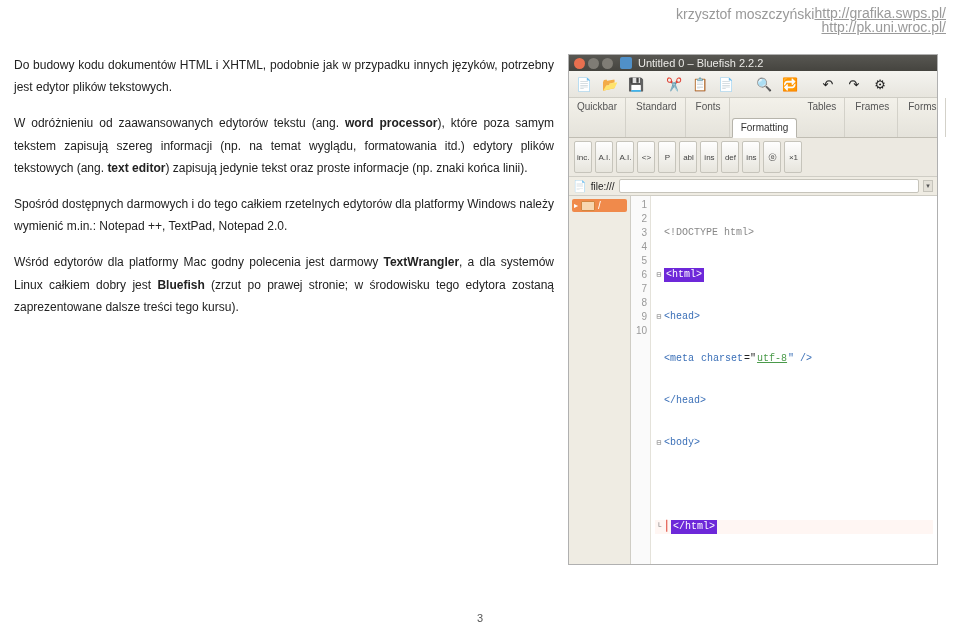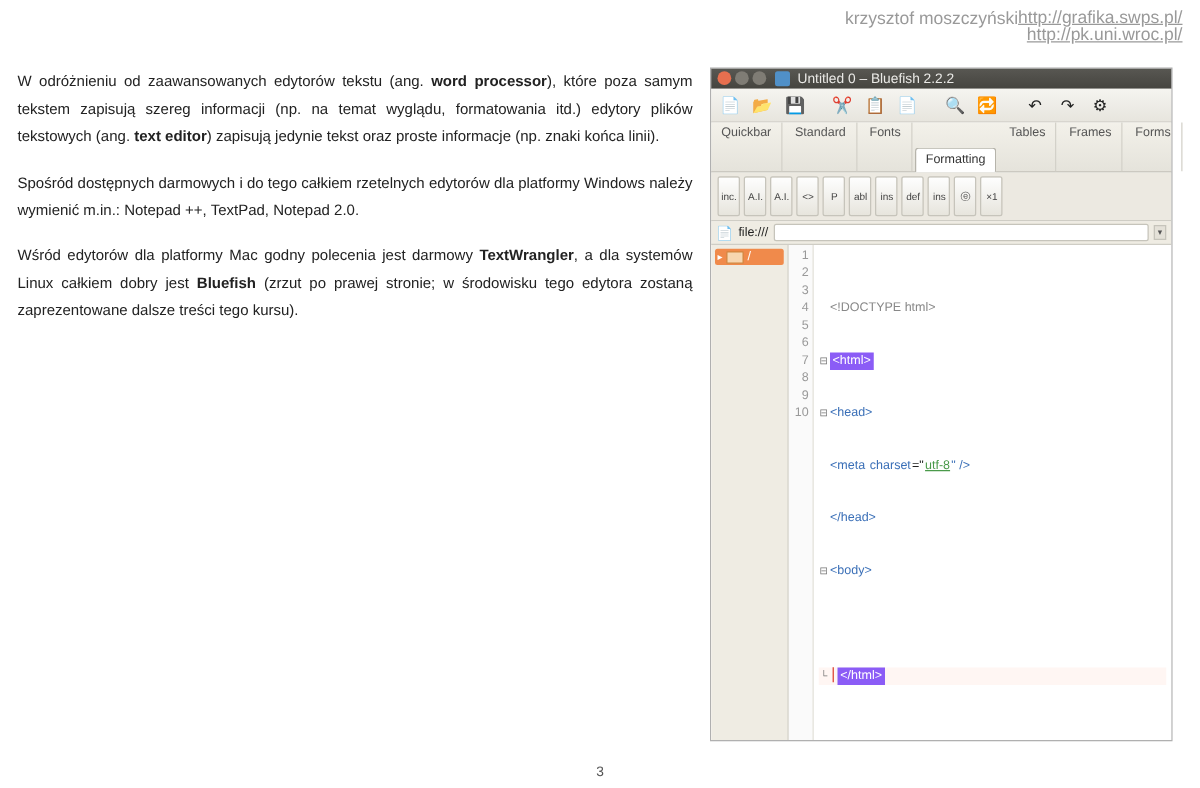--- a/index.html
+++ b/index.html
@@ -53,20 +53,21 @@
   }
   
   .editor-window {
     border: 1px solid #b0b0b0;
     background: #f3f3f3;
     font-size: 10px;
     width: 370px;
   }
   .win-title {
     display: flex;
+    align-items: center;
     gap: 3px;
     background: linear-gradient(#585752,#45443f);
     color: #eae9e6;
     padding: 2px 5px;
     font-size: 11px;
   }
   .tl-btn { width: 11px; height: 11px; border-radius: 50%; display:inline-block; }
   .tl-close { background: #e76f4f; }
   .tl-min { background: #7f7c75; }
   .tl-max { background: #7f7c75; }
@@ -141,46 +142,47 @@
   .folder-icn { width:14px; height:10px; background:#f5c88b; border:1px solid #c99a55; border-radius:1px; }
   .folder-row.sel .folder-icn { background:#f7d6b0; border-color:#d2853f;}
   .tri { font-size:8px; color:#666; }
   .folder-row.sel .tri { color:#fff;}
   .gutter {
     width:20px; background:#fafafa; border-right:1px solid #e4e2da;
     text-align:right; padding:2px 3px 2px 0;
     color:#999; font-size:10px; line-height:14px;
   }
   .codearea {
-    flex:1; padding:16px 4px; font-family: Liberation Sans, sans-serif; font-size:10px; line-height:14px;
+    flex:1; padding:2px 4px; font-family: Liberation Mono, monospace; font-size:10px; line-height:14px;
     white-space:pre;
   }
   .codearea .ln { height:14px; display:flex; align-items:center; gap:1px;}
   .fold { display:inline-block; width:8px; font-size:8px; color:#777; text-align:center;}
-  .sel-html { background:#8b5cf6; color:#fff; padding:0 2px;}
+  .sel-html { background:#6d28d9; color:#fff; padding:0 2px;}
   .kw  { color:#3a6fb7; }
   .attr { color:#3a6fb7; }
   .val  { color:#4a9a4a; text-decoration: underline; }
   .comm { color:#888; }
   .caret-line { background:#fff6f3;}
   .red-caret { color:#dd3c2c; }
 </style>
 </head>
 <body>
 
 <div class="header">
   <div>krzysztof moszczyński</div>
   <div class="right">
     <a>http://grafika.swps.pl/</a>
     <a>http://pk.uni.wroc.pl/</a>
   </div>
 </div>
 
 <div class="content">
   <div class="leftcol">
+    <p class="para">Do budowy kodu dokumentów HTML i XHTML, podobnie jak w przypadku innych języków, potrzebny jest edytor plików tekstowych.</p>
     <p class="para">W odróżnieniu od zaawansowanych edytorów tekstu (ang. <b>word processor</b>), które poza samym tekstem zapisują szereg informacji (np. na temat wyglądu, formatowania  itd.) edytory plików tekstowych (ang. <b>text editor</b>) zapisują jedynie tekst oraz proste informacje (np. znaki końca linii).</p>
     <p class="para">Spośród dostępnych darmowych i do tego całkiem rzetelnych edytorów dla platformy Windows należy wymienić m.in.: Notepad ++, TextPad, Notepad 2.0.</p>
     <p class="para">Wśród edytorów dla platformy Mac godny polecenia jest darmowy <b>TextWrangler</b>, a dla systemów Linux całkiem dobry jest <b>Bluefish</b> (zrzut po prawej stronie; w środowisku tego edytora zostaną zaprezentowane dalsze treści tego kursu).</p>
   </div>
 
   <div class="rightcol">
     <div class="editor-window">
       <div class="win-title">
         <span class="tl-btn tl-close"></span>
         <span class="tl-btn tl-min"></span>

